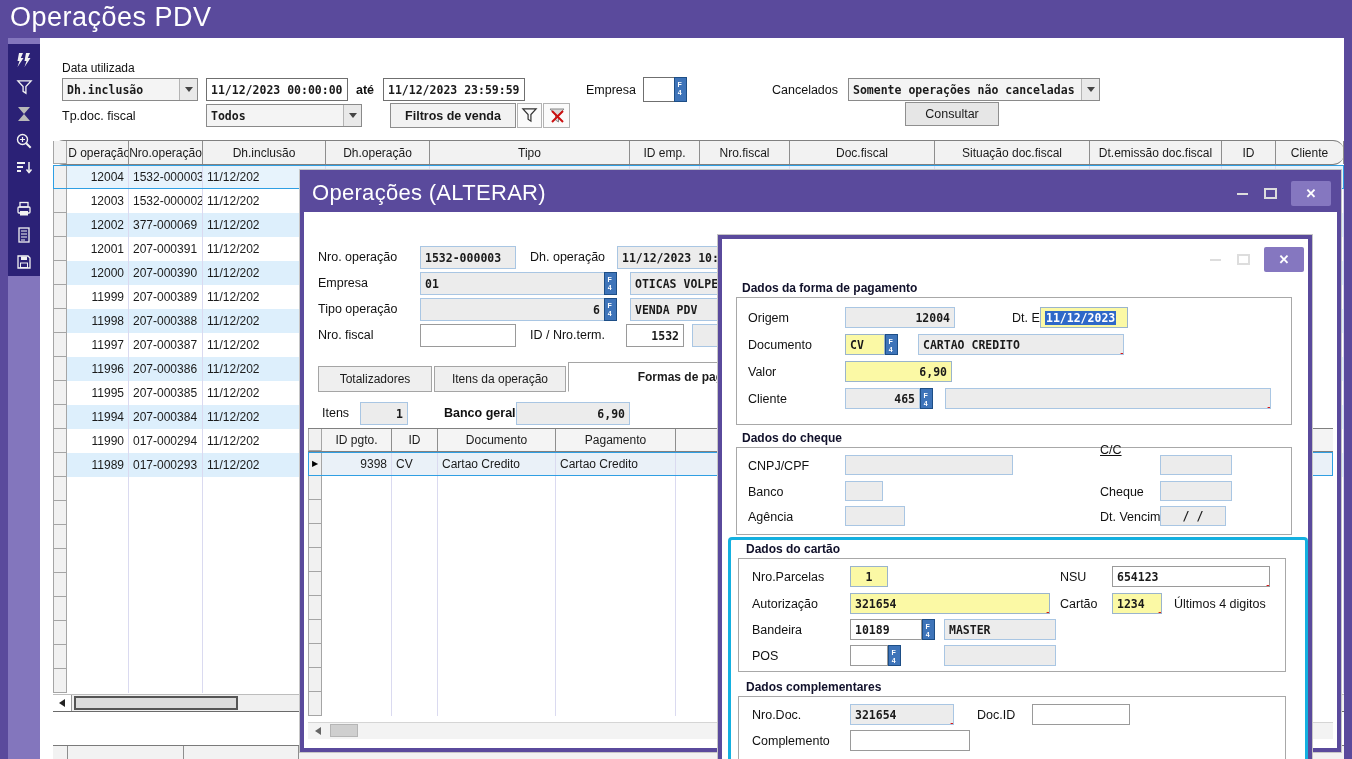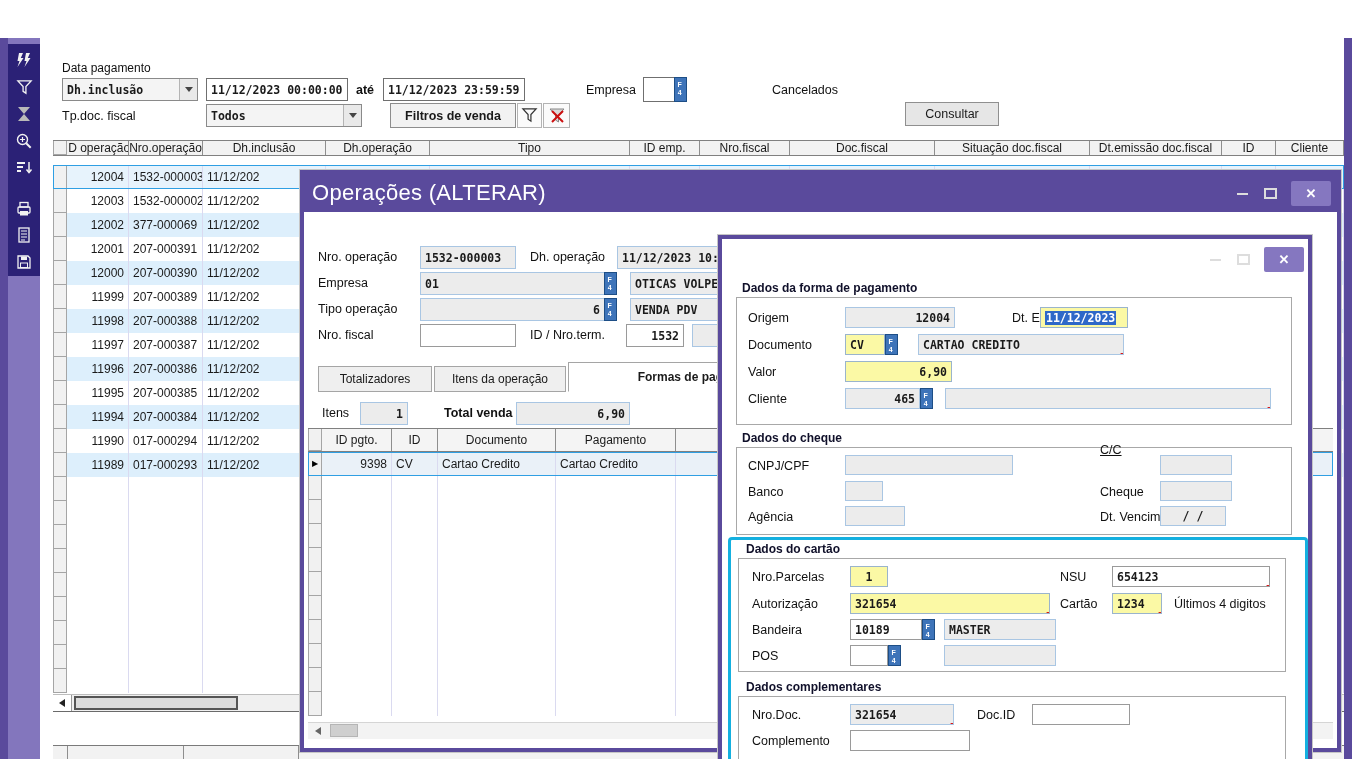--- a/index.html
+++ b/index.html
@@ -31,22 +31,22 @@
   .fvbox{position:absolute;border:1px solid #8d8d8d;background:#f2f2f2;display:flex;align-items:center;justify-content:center;
          font-weight:bold;font-size:12.5px;box-sizing:border-box;}
   .fbtn{position:absolute;border:1px solid #b3b3b3;background:#fbfbfb;display:flex;align-items:center;justify-content:center;box-sizing:border-box;}
   .btn{position:absolute;background:#e6e6e6;border:1px solid #8f8f8f;display:flex;align-items:center;justify-content:center;
        font-size:12.5px;box-sizing:border-box;}
   .f4{position:absolute;width:13px;height:23px;background:#3e74b9;border:1px solid #1d4e86;color:#fff;
       font-size:7px;line-height:8px;font-weight:bold;text-align:center;box-sizing:border-box;
       word-break:break-all;letter-spacing:1.5px;padding-top:3px;overflow:hidden;}
   .dot{position:absolute;width:4px;height:4px;background:#d60000;border-radius:50%;}
   
-  .mg-header{position:absolute;left:53px;top:140px;width:1291px;height:16px;display:flex;background:#f2f2f2;
-             border-top:1px solid #808080;border-bottom:1px solid #808080;box-sizing:border-box;z-index:2;}
+  .mg-header{position:absolute;left:53px;top:140px;width:1291px;height:25px;display:flex;background:#f2f2f2;
+             border-top:1px solid #808080;border-bottom:1px solid #808080;box-sizing:border-box;z-index:2;border-radius:11px;}
   .mg-hcell{border-right:1px solid #8e8e8e;display:flex;align-items:center;justify-content:center;
             box-sizing:border-box;overflow:hidden;white-space:nowrap;}
   .mg-body{position:absolute;left:53px;top:165px;width:1291px;z-index:2;}
   .mg-row{display:flex;height:24px;background:#fff;}
   .mg-row.alt{background:#ddeffc;}
   .mg-row.sel{background:#e7f3fc;outline:1px solid #2f9fe3;outline-offset:-1px;}
   .mg-stub{width:14px;flex:0 0 14px;background:#f1f1f1;border:1px solid #a5a5a5;border-top:none;box-sizing:border-box;}
   .mg-cell{border-right:1px solid #dadaf0;box-sizing:border-box;display:flex;align-items:center;
            padding:0 4px;overflow:hidden;white-space:nowrap;flex:0 0 auto;}
   .num{justify-content:flex-end;}
@@ -81,20 +81,23 @@
   .grp{position:absolute;border:1px solid #a8a8a8;box-sizing:border-box;}
   .grplbl{position:absolute;font-weight:bold;font-size:12px;color:#10102a;white-space:nowrap;background:#fff;padding:0 2px;}
   .cyan{position:absolute;border:3px solid #14b0e0;border-radius:4px;pointer-events:none;z-index:9;}
   .selx{background:#2e68c8;color:#fff;padding:0 1px;}
 </style>
 </head>
 <body>
 
 <div class="canvas">
 
+  <div class="titlebar">
+    <span class="t">Operações PDV</span>
+  </div>
   <div class="frameL"></div>
   <div class="stripL"></div>
   <div class="frameR"></div>
   <div class="toolbar">
       <div class="tbtn">
         <svg width="18" height="18" viewBox="0 0 18 18">
           <path d="M4 1h4L5.8 6H8.5L2.5 15l2-6H2.5z" fill="#f2f2f2"></path>
           <path d="M11 1h4l-2.2 5h2.7L9.5 15l2-6H9.5z" fill="#f2f2f2"></path>
         </svg>
       </div>
@@ -137,40 +140,46 @@
       </div>
       <div class="tbtn">
         <svg width="18" height="18" viewBox="0 0 18 18">
           <path d="M3 3h10l2 2v10H3z" stroke="#f2f2f2" fill="none" stroke-width="1.3"></path>
           <rect x="6" y="3.5" width="6" height="3.5" fill="#f2f2f2"></rect>
           <rect x="5.5" y="10" width="7" height="4.5" stroke="#f2f2f2" fill="none" stroke-width="1"></rect>
         </svg>
       </div>
     </div>
 
-  <span class="lbl" style="left:62px;top:61px;font-size:12px;">Data pagamento</span>
+  <span class="lbl" style="left:62px;top:61px;font-size:12px;">Data utilizada</span>
   <div class="combo" style="left:62px;top:78px;width:136px;">
     <span class="cv val">Dh.inclusão</span>
     <span class="cbtn">
         <span class="caret"></span>
       </span>
   </div>
   <div class="inp" style="left:206px;top:78px;width:142px;">
     <span class="val">11/12/2023 00:00:00</span>
   </div>
   <span class="lbl" style="left:356px;top:83px;font-weight:bold;">até</span>
   <div class="inp" style="left:383px;top:78px;width:142px;">
     <span class="val">11/12/2023 23:59:59</span>
   </div>
   <span class="lbl" style="left:586px;top:83px;">Empresa</span>
   <div class="inp" style="left:643px;top:77px;width:32px;height:25px;">
     <span class="val"></span>
   </div>
   <span class="f4" style="left:674px;top:77px;height:25px;">F4</span>
   <span class="lbl" style="left:772px;top:83px;">Cancelados</span>
+  <div class="combo" style="left:848px;top:78px;width:252px;">
+    <span class="cv val">Somente operações não canceladas</span>
+    <span class="cbtn">
+        <span class="caret"></span>
+      </span>
+  </div>
   <span class="lbl" style="left:62px;top:109px;">Tp.doc. fiscal</span>
   <div class="combo" style="left:206px;top:104px;width:156px;">
     <span class="cv val">Todos</span>
     <span class="cbtn">
         <span class="caret"></span>
       </span>
   </div>
   <div class="fvbox" style="left:390px;top:103px;width:126px;height:25px;">
     <span>Filtros de venda</span>
   </div>
@@ -602,21 +611,21 @@
             <span>Itens da operação</span>
           </div>
         <div class="tab active" style="width:260px;">
             <span>Formas de pagament</span>
           </div>
       </div>
       <span class="lbl" style="left:18px;top:194px;">Itens</span>
       <div class="inp ro right" style="left:56px;top:190px;width:48px;">
         <span class="val">1</span>
       </div>
-      <span class="lbl" style="left:140px;top:194px;font-weight:bold;">Total venda</span>
+      <span class="lbl" style="left:140px;top:194px;font-weight:bold;">Banco geral</span>
       <div class="inp ro right" style="left:212px;top:190px;width:114px;">
         <span class="val">6,90</span>
       </div>
 
       <div class="pg-header" style="left:4px;top:216px;width:1025px;height:24px;">
           <div class="mg-stub"></div>
           <div class="mg-hcell" style="width: 70px; flex: 0 0 70px;">ID pgto.</div>
           <div class="mg-hcell" style="width: 46px; flex: 0 0 46px;">ID</div>
           <div class="mg-hcell" style="width: 118px; flex: 0 0 118px;">Documento</div>
           <div class="mg-hcell" style="width: 120px; flex: 0 0 120px;">Pagamento</div>

